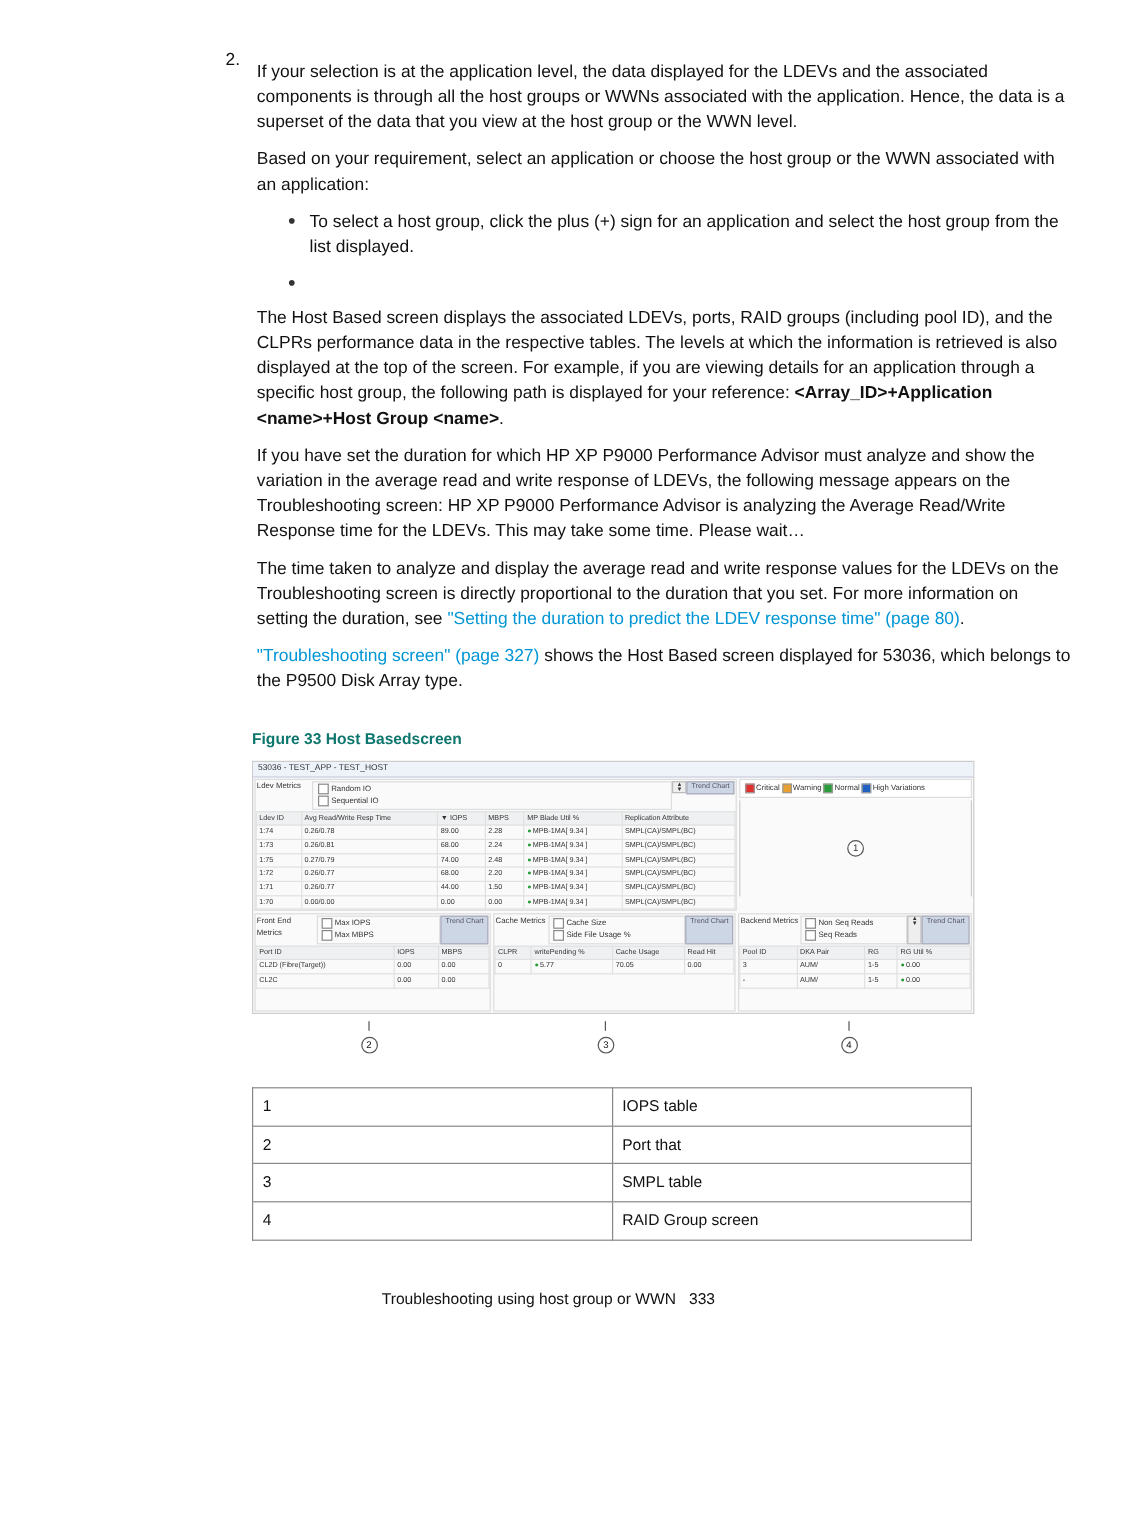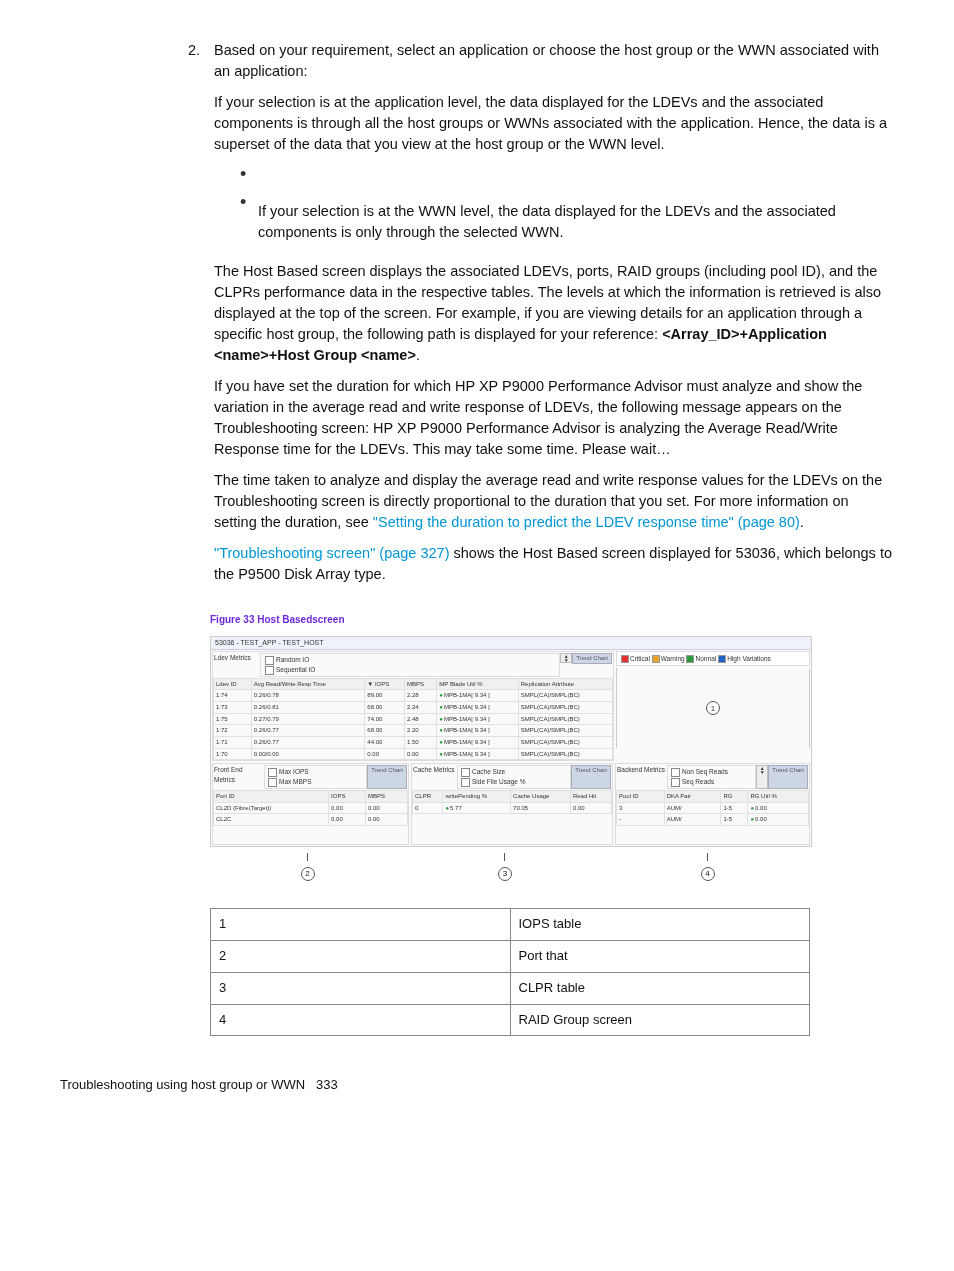--- a/index.html
+++ b/index.html
@@ -15,58 +15,58 @@
   .ol-item { display: flex; margin-bottom: 8px; margin-left: 110px; }
   .ol-num { width: 30px; flex-shrink: 0; text-align: right; padding-right: 14px; }
   .ol-body { flex: 1; }
   .para { margin: 10px 0; }
   .bullet-item { display: flex; margin: 10px 0 10px 26px; }
   .bullet-dot { width: 18px; flex-shrink: 0; color: #333; font-size: 18px; line-height: 18px; }
   .bullet-body { flex: 1; }
   .sub-para { margin: 8px 0 8px 0; }
   .ref-strong { font-weight: bold; }
   a.link { color: #0096d6; text-decoration: none; }
-  .fig-caption { color: #6d28d9; font-weight: bold; font-size: 10px; margin: 18px 0 8px 150px; }
+  .fig-caption { color: #0f766e; font-weight: bold; font-size: 13px; margin: 18px 0 8px 150px; }
   .screenshot-box { margin-left: 150px; width: 600px; border: 1px solid #ccc; font-size: 6.5px; color: #333; background: #fafafa; }
   .ss-title { background: #eef3fa; border-bottom: 1px solid #ccd; padding: 1px 4px; font-size: 7px; }
   .ss-header { background: #eef0f2; border: 1px solid #ddd; font-weight: normal; }
   .ss-btn { background: #ccd6e4; border: 1px solid #aab; padding: 0 3px; font-size: 6px; display: inline-block; color: #556; }
   table.ss-table { border-collapse: collapse; width: 100%; font-size: 6px; }
   table.ss-table td, table.ss-table th { border: 1px solid #e0e0e0; padding: 1px 2px; text-align: left; font-weight: normal; white-space: nowrap; }
   .dot-green::before { content: "●"; color: #2a9d3a; margin-right: 1px; font-size: 6px; }
   .legend-box { font-size: 6.5px; padding: 2px 4px; background: #fff; }
   .legend-sq { display:inline-block; width:6px; height:6px; margin-right:1px; vertical-align:middle; border:1px solid #999; }
   .callout { display:inline-flex; width:12px; height:12px; border:1px solid #555; border-radius:50%; align-items:center; justify-content:center; font-size:8px; background:#fff; }
   .callout-row { display:flex; margin-left:150px; width:600px; margin-top:6px; }
   .legend-table { margin-left: 150px; width: 600px; border-collapse: collapse; margin-top: 26px; font-size: 13px; }
   .legend-table td { border: 1px solid #888; padding: 6px 8px; }
-  .footer { text-align: left; font-size: 13px; margin-top: 40px; padding-right: 40px; }
+  .footer { text-align: center; font-size: 13px; margin-top: 40px; padding-right: 40px; }
   .chk { display:inline-block; width:7px; height:7px; border:1px solid #888; background:#fff; vertical-align:middle; margin-right:2px; }
   .spin { display:inline-flex; flex-direction:column; border:1px solid #bbb; width:10px; font-size:5px; line-height:4px; text-align:center; background:#eee; }
   .ss-row { display:flex; align-items:stretch; }
 </style>
 </head>
 <body>
 
 <div class="ol-item">
   <div class="ol-num">2.</div>
   <div class="ol-body">
+    <div class="para">If your selection is at the application level, the data displayed for the LDEVs and the associated components is through all the host groups or WWNs associated with the application. Hence, the data is a superset of the data that you view at the host group or the WWN level.</div>
     <div class="para" style="margin-top:0;">Based on your requirement, select an application or choose the host group or the WWN associated with an application:</div>
-    <div class="para">If your selection is at the application level, the data displayed for the LDEVs and the associated components is through all the host groups or WWNs associated with the application. Hence, the data is a superset of the data that you view at the host group or the WWN level.</div>
 
     <div class="bullet-item">
       <div class="bullet-dot">•</div>
       <div class="bullet-body">
+        <div>To select a host group, click the plus (+) sign for an application and select the host group from the list displayed.</div>
       </div>
     </div>
 
     <div class="bullet-item">
       <div class="bullet-dot">•</div>
       <div class="bullet-body">
-        <div class="sub-para">If your selection is at the WWN level, the data displayed for the LDEVs and the associated components is only through the selected WWN.</div>
       </div>
     </div>
 
     <div class="para">
       <span>The Host Based screen displays the associated LDEVs, ports, RAID groups (including pool ID), and the CLPRs performance data in the respective tables. The levels at which the information is retrieved is also displayed at the top of the screen. For example, if you are viewing details for an application through a specific host group, the following path is displayed for your reference: </span><span class="ref-strong">&lt;Array_ID&gt;+Application &lt;name&gt;+Host Group &lt;name&gt;</span><span>.</span>
     </div>
 
     <div class="para">If you have set the duration for which HP XP P9000 Performance Advisor must analyze and show the variation in the average read and write response of LDEVs, the following message appears on the Troubleshooting screen: HP XP P9000 Performance Advisor is analyzing the Average Read/Write Response time for the LDEVs. This may take some time. Please wait…</div>
 
     <div class="para">
@@ -284,21 +284,21 @@
       <tr>
         <td style="width:50%;">1</td>
         <td>IOPS table</td>
       </tr>
   <tr>
         <td>2</td>
         <td>Port that</td>
       </tr>
   <tr>
         <td>3</td>
-        <td>CLPR table</td>
+        <td>SMPL table</td>
       </tr>
   <tr>
         <td>4</td>
         <td>RAID Group screen</td>
       </tr>
 </tbody>
   </table>
 
 <div class="footer">
   <span>Troubleshooting using host group or WWN</span>&nbsp;&nbsp;&nbsp;<span>333</span>

